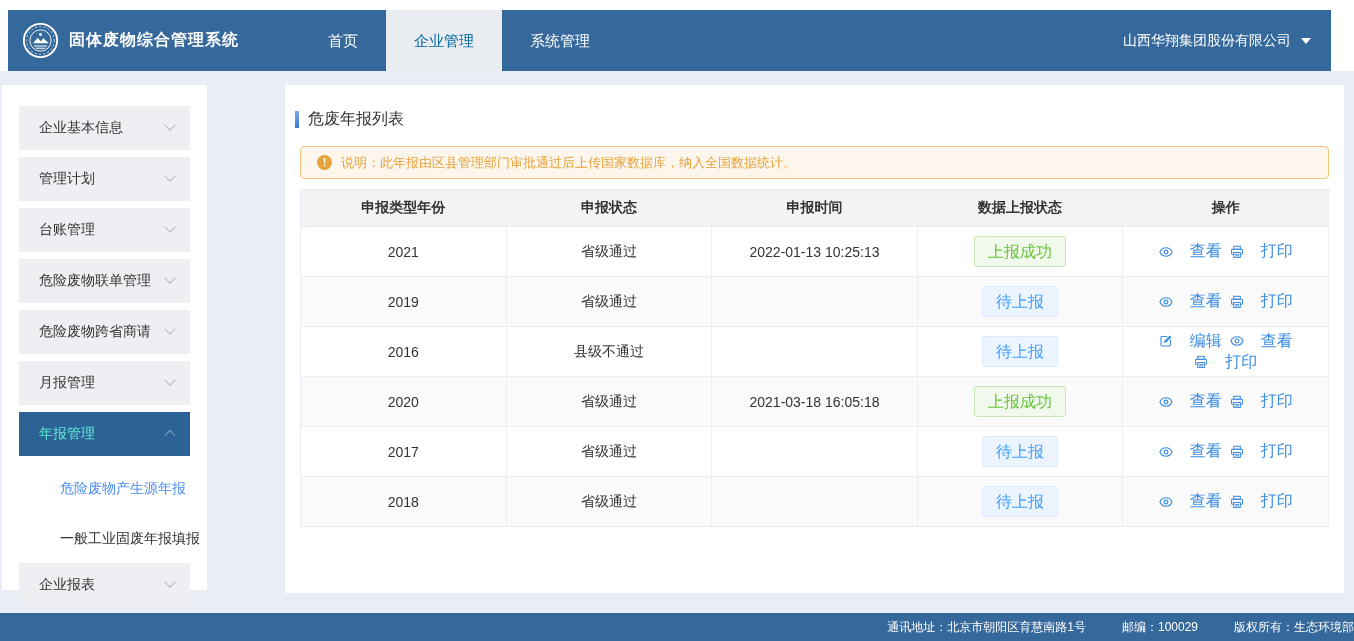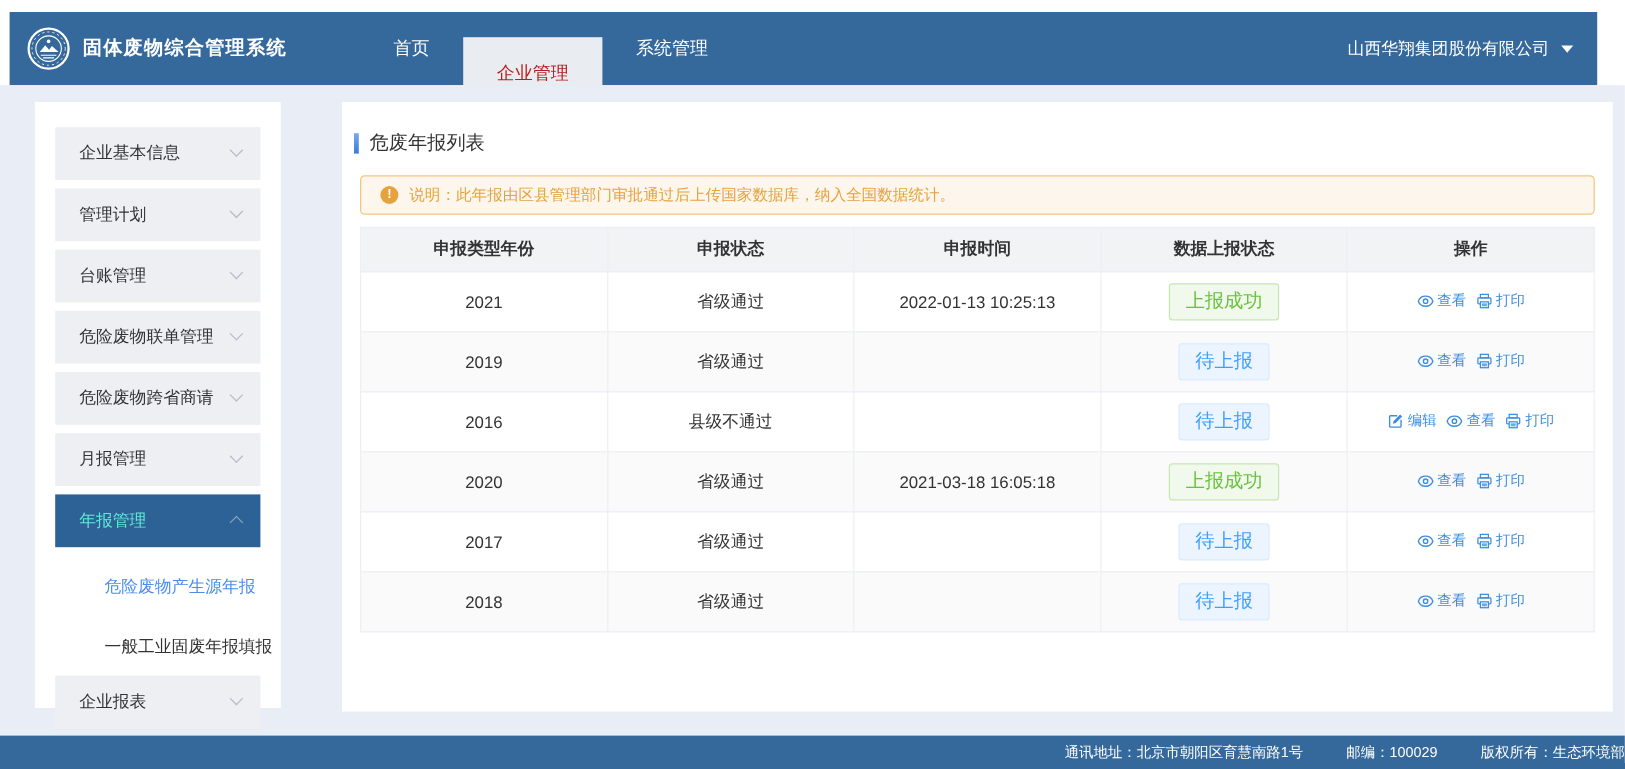--- a/index.html
+++ b/index.html
@@ -13,30 +13,30 @@
   
   .navbar {
     position:absolute; top:10px; left:8px; right:23px; height:61px;
     background:#35689b; display:flex; align-items:stretch;
   }
   .brand { display:flex; align-items:center; padding-left:14px; width:292px; }
   .logo { width:37px; height:37px; flex:0 0 auto; }
   .app-title { color:#fff; font-size:16px; font-weight:bold; letter-spacing:1px; margin-left:10px; white-space:nowrap; }
   .nav-tabs { display:flex; align-items:stretch; }
   .nav-tab { color:#fff; font-size:15px; line-height:61px; padding:0 28px; cursor:pointer; white-space:nowrap; }
-  .nav-tab.active { background:#e9edf2; color:#b91c1c;margin-top:21px; }
+  .nav-tab.active { background:#e9edf2; color:#0369a1; }
   .nav-right { margin-left:auto; display:flex; align-items:center; padding-right:20px; color:#fff; font-size:14px; cursor:pointer; }
   .caret-down { width:0; height:0; border-left:5px solid transparent; border-right:5px solid transparent; border-top:6px solid #fff; margin-left:10px; }
 
   
   .content { position:absolute; top:71px; left:0; right:0; bottom:28px; background:#e9eef6; }
 
   
   .sidebar {
-    position:absolute; top:14px; left:29px; width:205px; height:505px;
+    position:absolute; top:14px; left:2px; width:205px; height:505px;
     background:#fff; padding-top:21px;
   }
   .side-item {
     margin:0 17px 7px 17px; height:44px; background:#edeff3;
     display:flex; align-items:center; padding:0 16px 0 20px; cursor:pointer;
   }
   .side-item .lbl { font-size:14px; color:#333; }
   .side-item .chev {
     margin-left:auto; width:8px; height:8px;
     border-right:1.6px solid #b4bac6; border-bottom:1.6px solid #b4bac6;
@@ -74,22 +74,22 @@
   th, td { border:1px solid #ebeef5; text-align:center; font-size:14px; color:#333; }
   th { height:37px; background:#f2f3f5; font-weight:bold; }
   td { height:50px; background:#fff; }
   tr.alt td { background:#fafafa; }
 
   .badge { display:inline-block; font-size:16px; padding:5px 13px; border-radius:3px; line-height:1.2; }
   .badge.success { color:#67c23a; background:#f0f9eb; border:1px solid #c8e6b2; }
   .badge.pending { color:#409eff; background:#ecf5ff; border:1px solid #d9ecff; }
 
   .act {
-    color:#3d8de0; font-size:12px; text-decoration:none; margin:0 4px;
-    white-space:nowrap; cursor:pointer; display:inline-flex; align-items:center; gap:3px;
+    color:#3d8de0; font-size:16px; text-decoration:none; margin:0 4px;
+    white-space:nowrap; cursor:pointer; display:inline-flex; align-items:center; gap:17px;
   }
   .act svg { width:14px; height:14px; display:block; }
 
   
   .footer {
     position:absolute; bottom:0; left:0; right:0; height:28px; background:#35689b;
     display:flex; align-items:center; justify-content:flex-end; gap:36px;
     color:#fff; font-size:12px;
   }
 </style>

